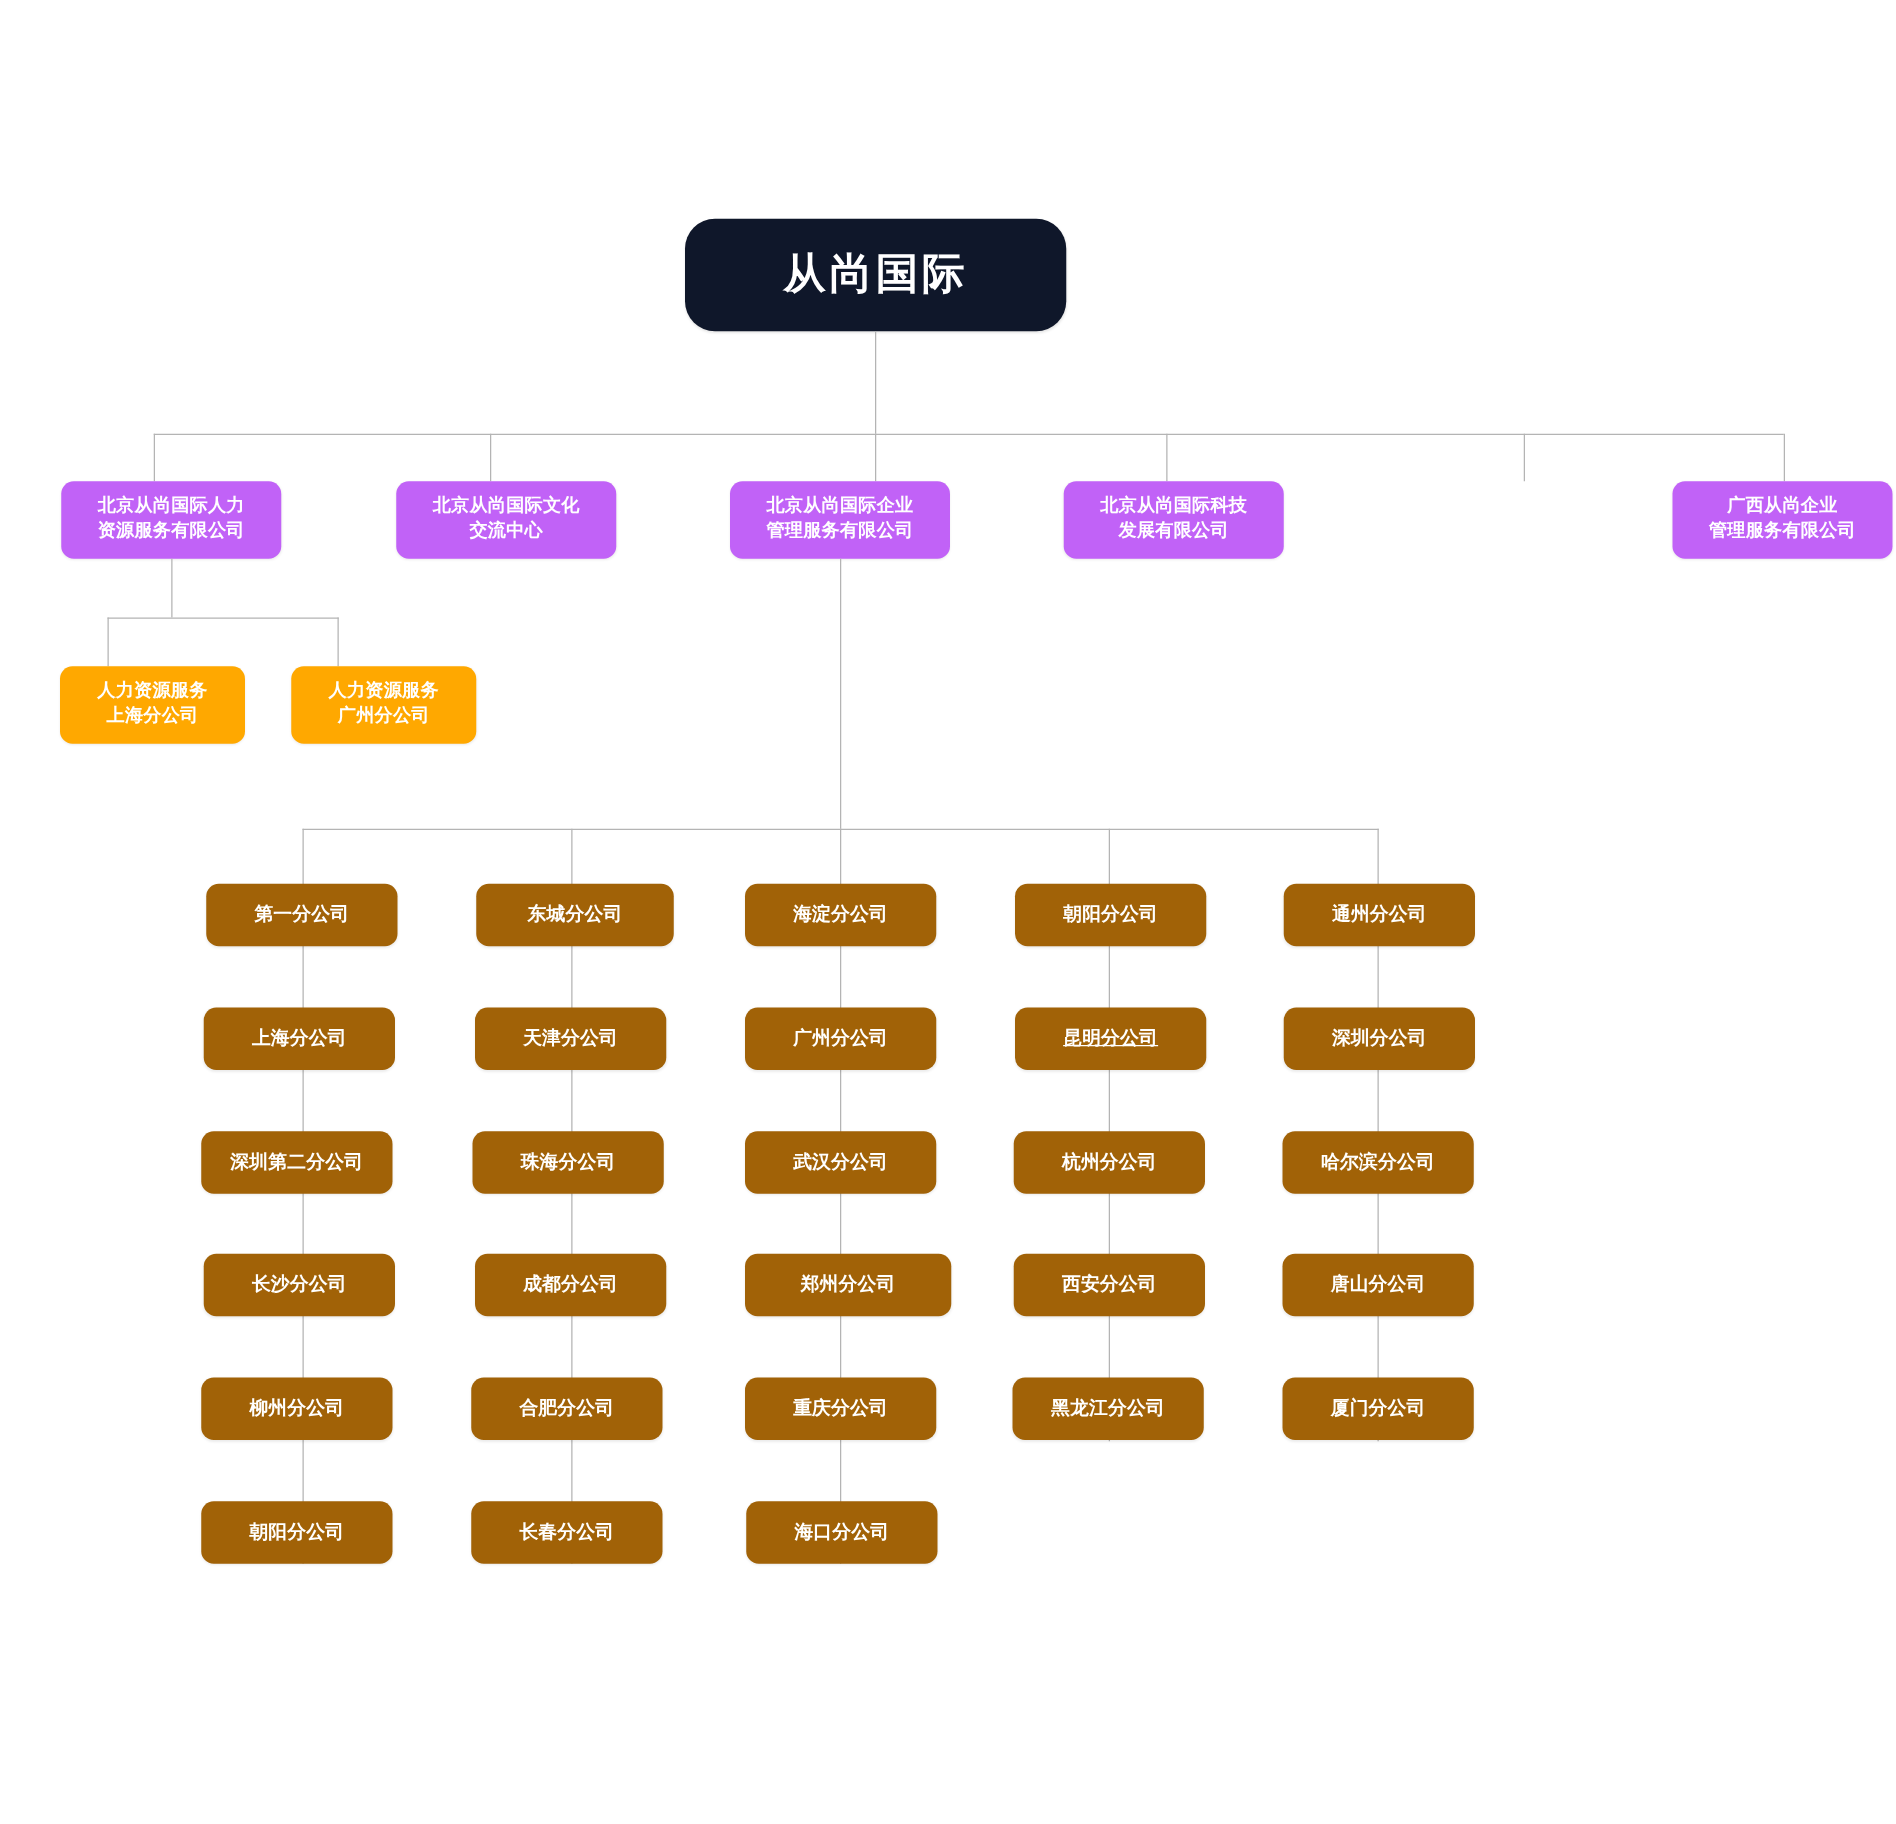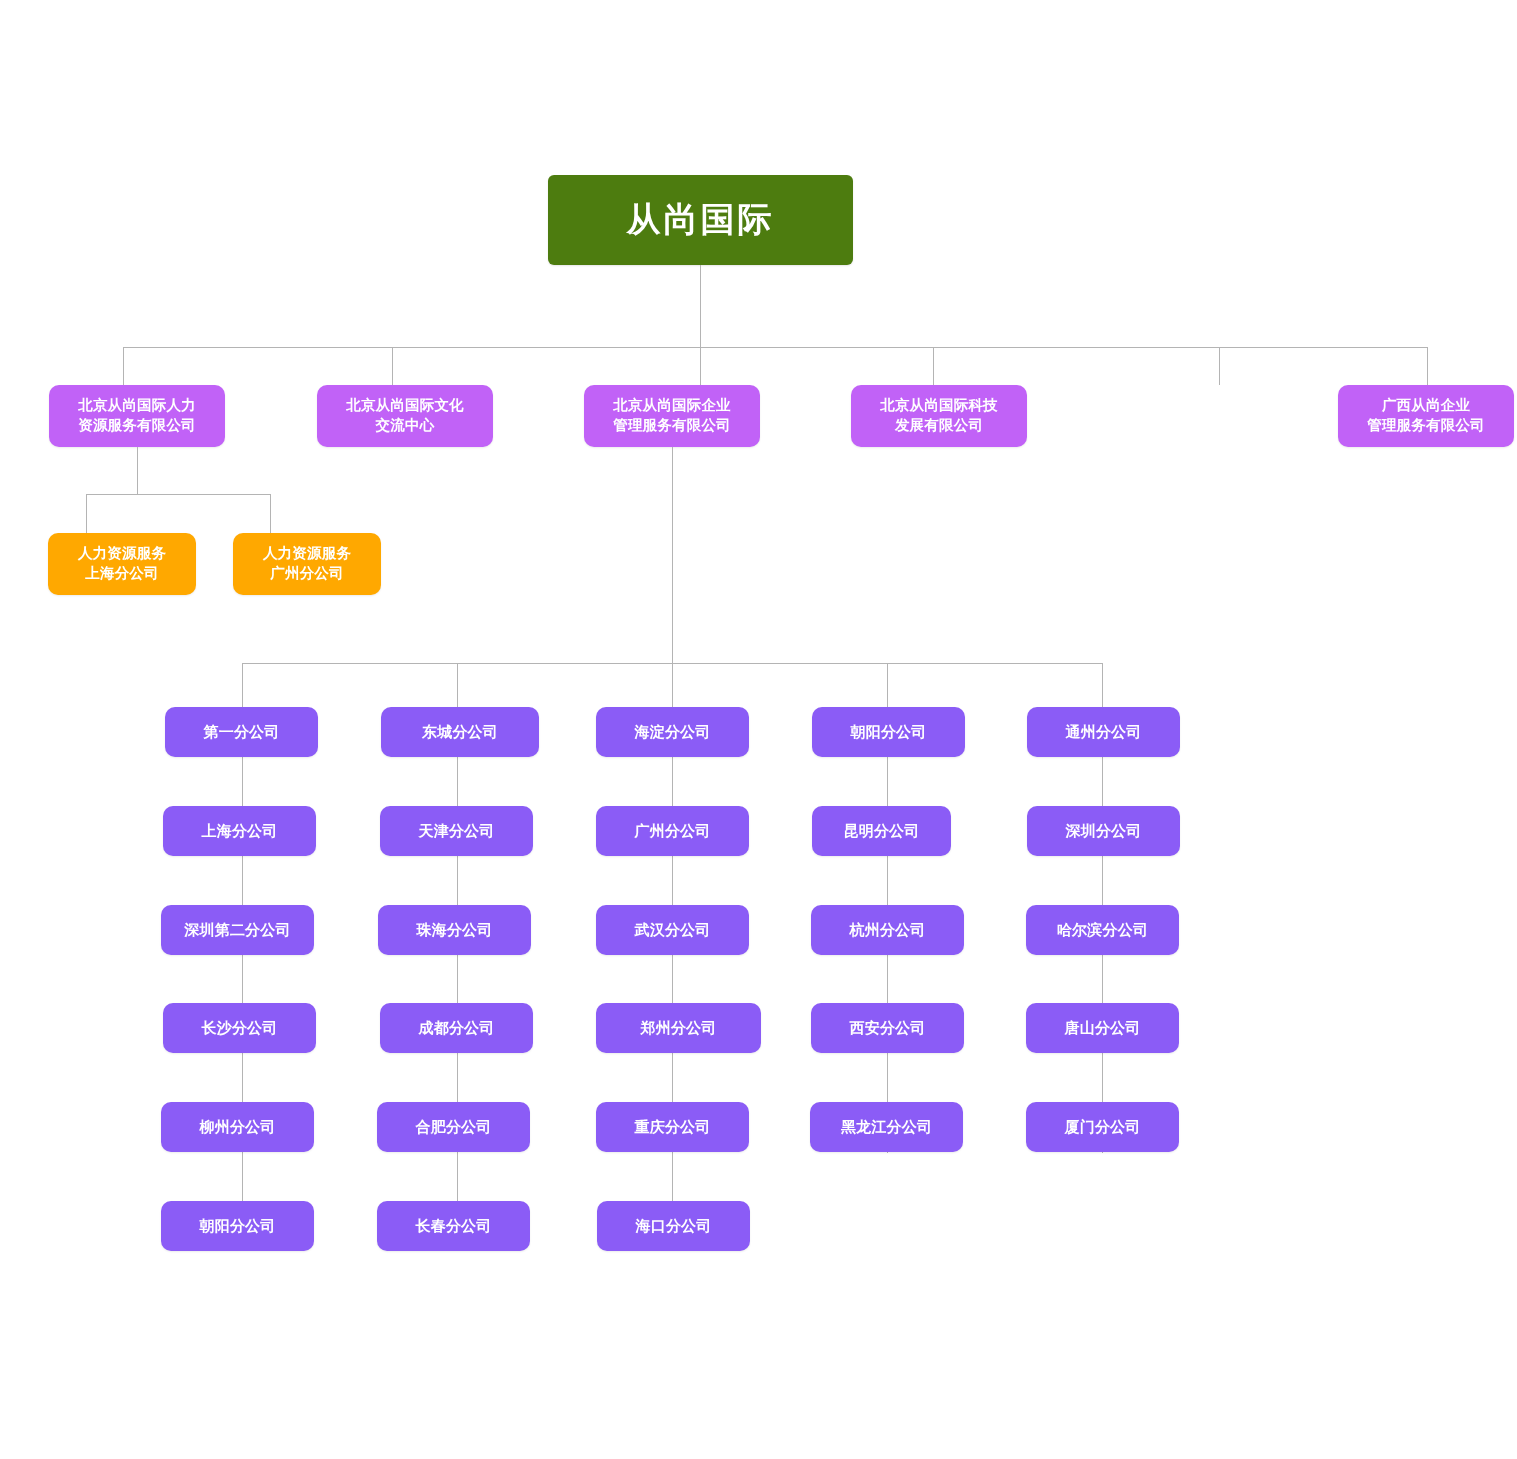--- a/index.html
+++ b/index.html
@@ -38,22 +38,22 @@
     line-height: 1.35;
     white-space: pre-line;
     border-radius: 10px;
     letter-spacing: 0.2px;
     cursor: pointer;
     user-select: none;
   }
 
   
   .node.root {
-    background: #4d7c0f;
-    border-radius: 6px;
+    background: #0f172a;
+    border-radius: 24px;
     font-size: 34px;
     font-weight: bold;
     letter-spacing: 3px;
     left: 548px;
     top: 175px;
     width: 305px;
     height: 90px;
     box-shadow: 0 1px 2px rgba(0,0,0,0.10);
   }
 
@@ -74,21 +74,21 @@
     font-size: 14.5px;
     font-weight: bold;
     width: 148px;
     height: 62px;
     top: 533px;
     box-shadow: 0 1px 2px rgba(0,0,0,0.08);
   }
 
   
   .node.branch {
-    background: #8b5cf6;
+    background: #a16207;
     font-size: 15px;
     font-weight: bold;
     height: 50px;
     box-shadow: 0 1px 2px rgba(0,0,0,0.08);
   }
 </style>
 </head>
 <body>
 
 <div id="org-canvas">
@@ -156,21 +156,21 @@
   <div class="node branch" style="left:377px; top:1201px; width:153px;">长春分公司</div>
 
   <div class="node branch" style="left:596px; top:707px; width:153px;">海淀分公司</div>
   <div class="node branch" style="left:596px; top:806px; width:153px;">广州分公司</div>
   <div class="node branch" style="left:596px; top:905px; width:153px;">武汉分公司</div>
   <div class="node branch" style="left:596px; top:1003px; width:165px;">郑州分公司</div>
   <div class="node branch" style="left:596px; top:1102px; width:153px;">重庆分公司</div>
   <div class="node branch" style="left:597px; top:1201px; width:153px;">海口分公司</div>
 
   <div class="node branch" style="left:812px; top:707px; width:153px;">朝阳分公司</div>
-  <div class="node branch" style="left:812px; top:806px; width:139px;">昆明分公司</div>
+  <div class="node branch" style="left:812px; top:806px; width:153px;text-decoration:underline;">昆明分公司</div>
   <div class="node branch" style="left:811px; top:905px; width:153px;">杭州分公司</div>
   <div class="node branch" style="left:811px; top:1003px; width:153px;">西安分公司</div>
   <div class="node branch" style="left:810px; top:1102px; width:153px;">黑龙江分公司</div>
 
   <div class="node branch" style="left:1027px; top:707px; width:153px;">通州分公司</div>
   <div class="node branch" style="left:1027px; top:806px; width:153px;">深圳分公司</div>
   <div class="node branch" style="left:1026px; top:905px; width:153px;">哈尔滨分公司</div>
   <div class="node branch" style="left:1026px; top:1003px; width:153px;">唐山分公司</div>
   <div class="node branch" style="left:1026px; top:1102px; width:153px;">厦门分公司</div>
 

